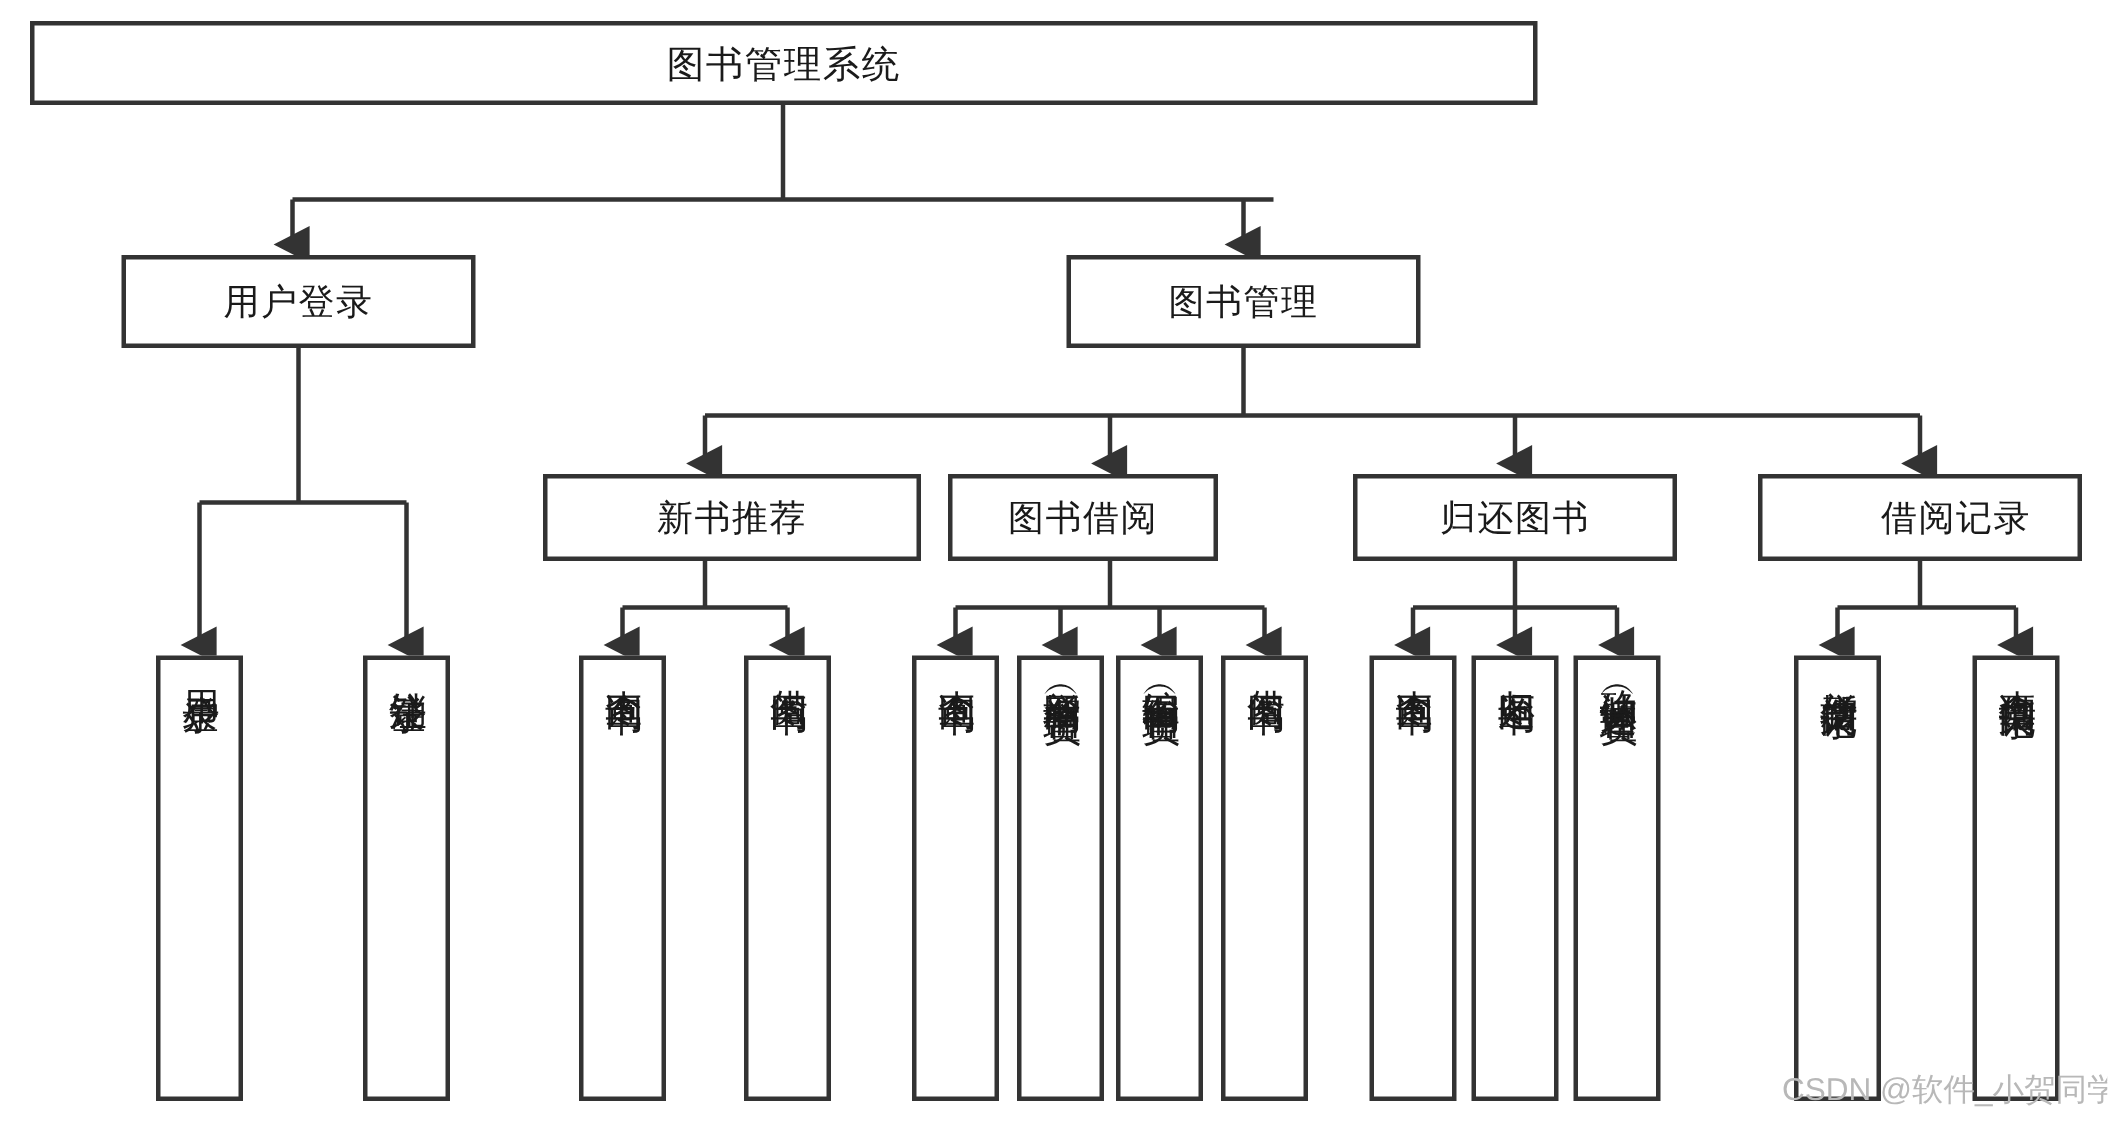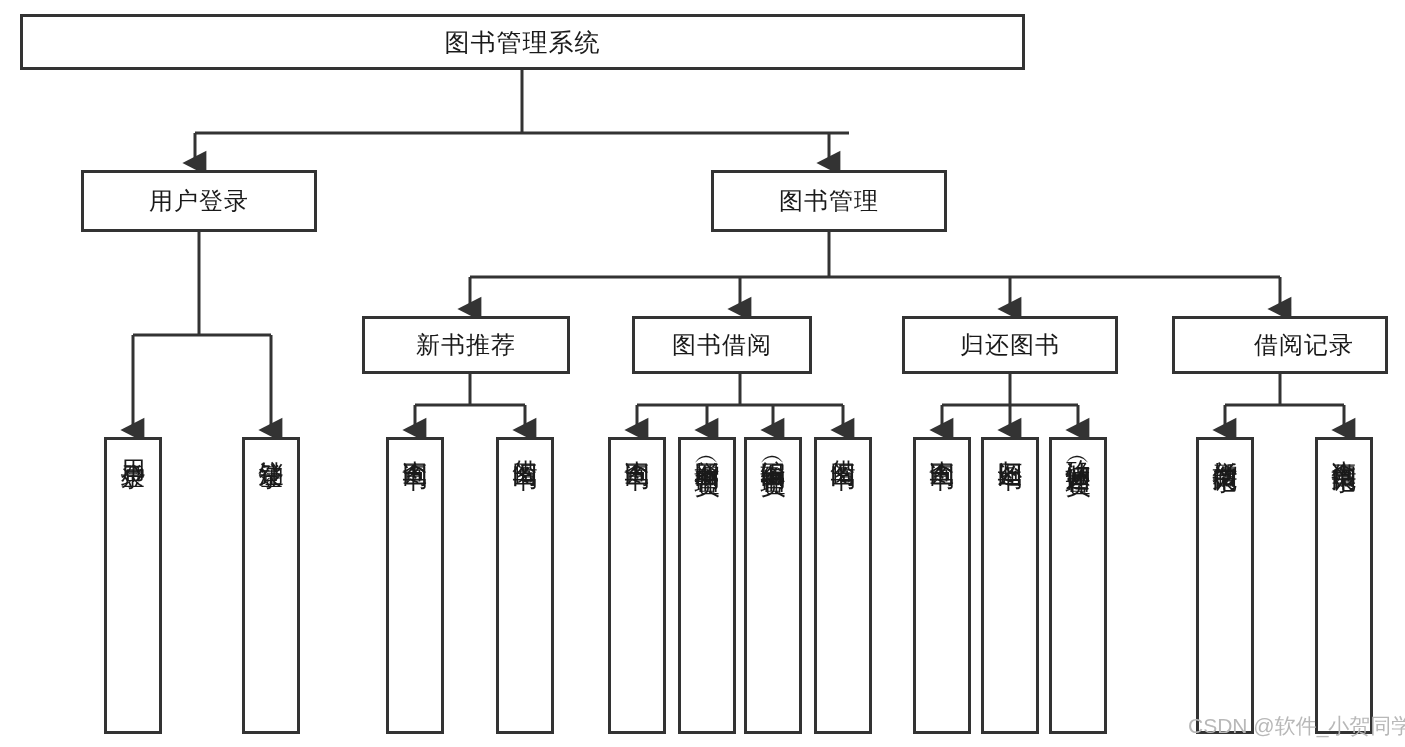--- a/index.html
+++ b/index.html
@@ -128,21 +128,21 @@
     <span class="node-label">图书管理系统</span>
   </div>
 
   <div class="node lvl2" style="left:81px; top:170px; width:236px; height:62px;">
     <span class="node-label">用户登录</span>
   </div>
   <div class="node lvl2" style="left:711px; top:170px; width:236px; height:62px;">
     <span class="node-label">图书管理</span>
   </div>
 
-  <div class="node lvl3" style="left:362px; top:316px; width:208px; height:58px;">
+  <div class="node lvl3" style="left:362px; top:316px; width:252px; height:58px;">
     <span class="node-label">新书推荐</span>
   </div>
   <div class="node lvl3" style="left:632px; top:316px; width:180px; height:58px;">
     <span class="node-label">图书借阅</span>
   </div>
   <div class="node lvl3" style="left:902px; top:316px; width:216px; height:58px;">
     <span class="node-label">归还图书</span>
   </div>
   <div class="node lvl3" style="left:1172px; top:316px; width:216px; height:58px;padding-left:48px;">
     <span class="node-label">借阅记录</span>

